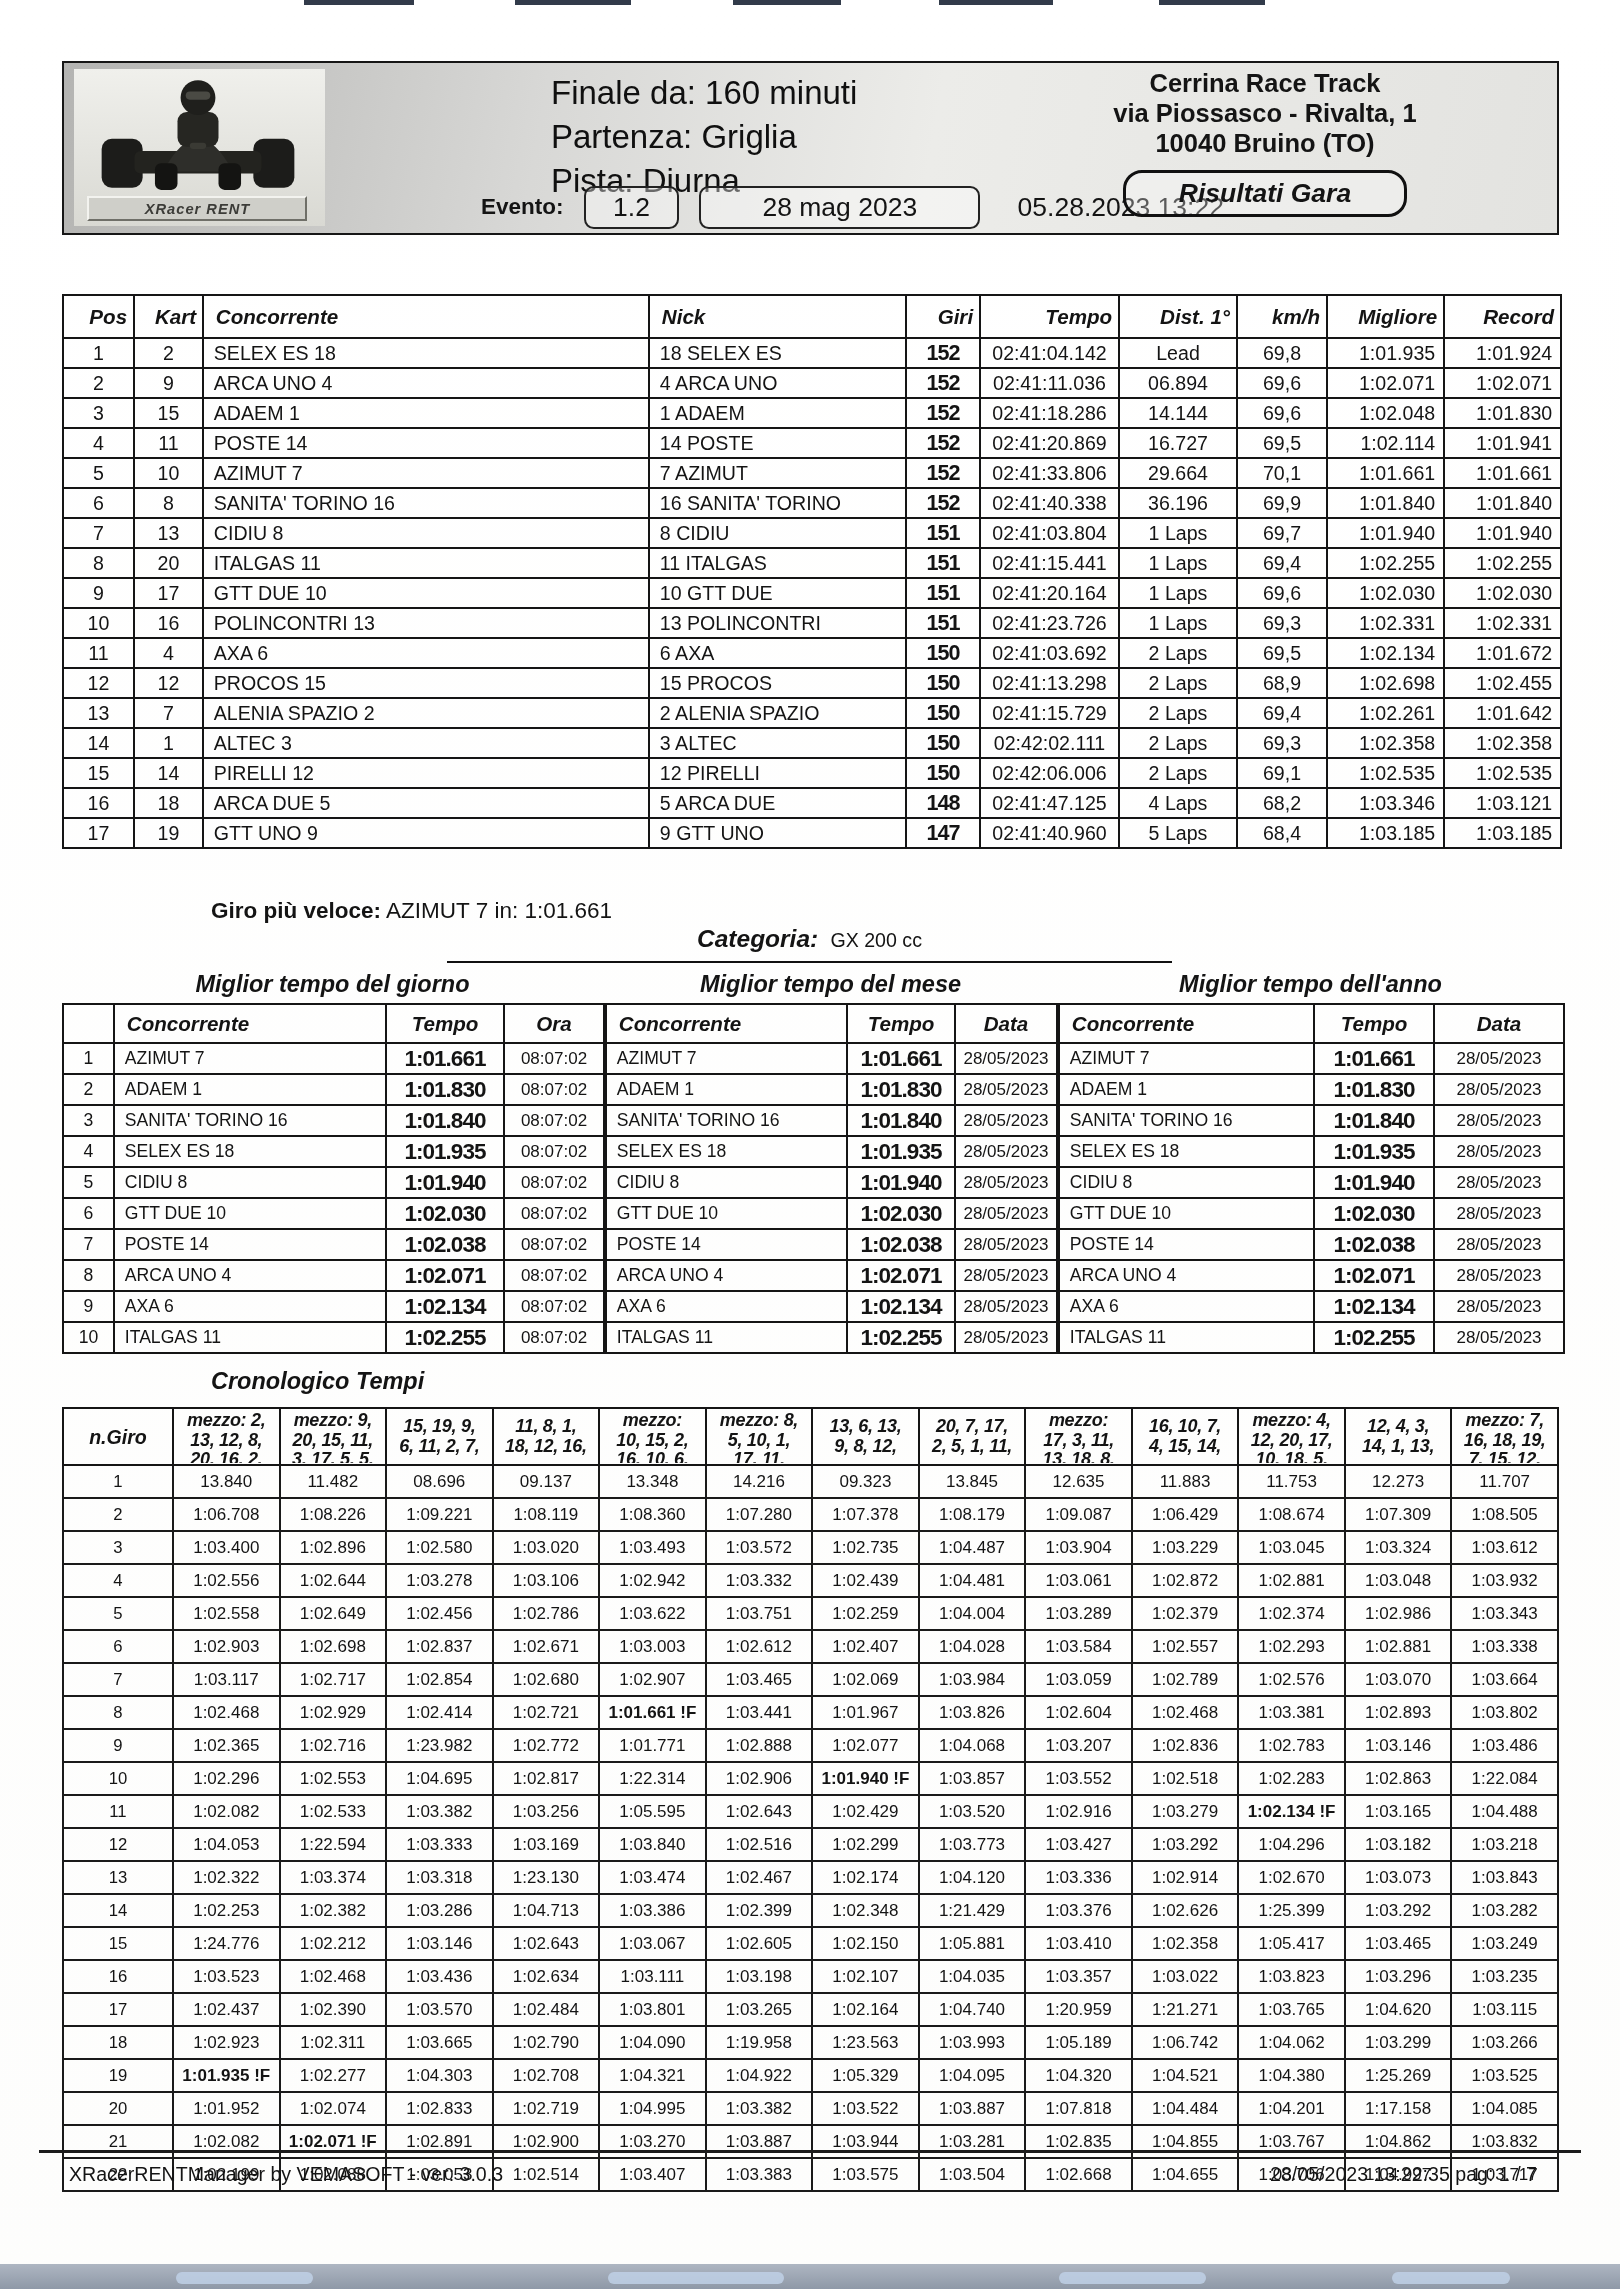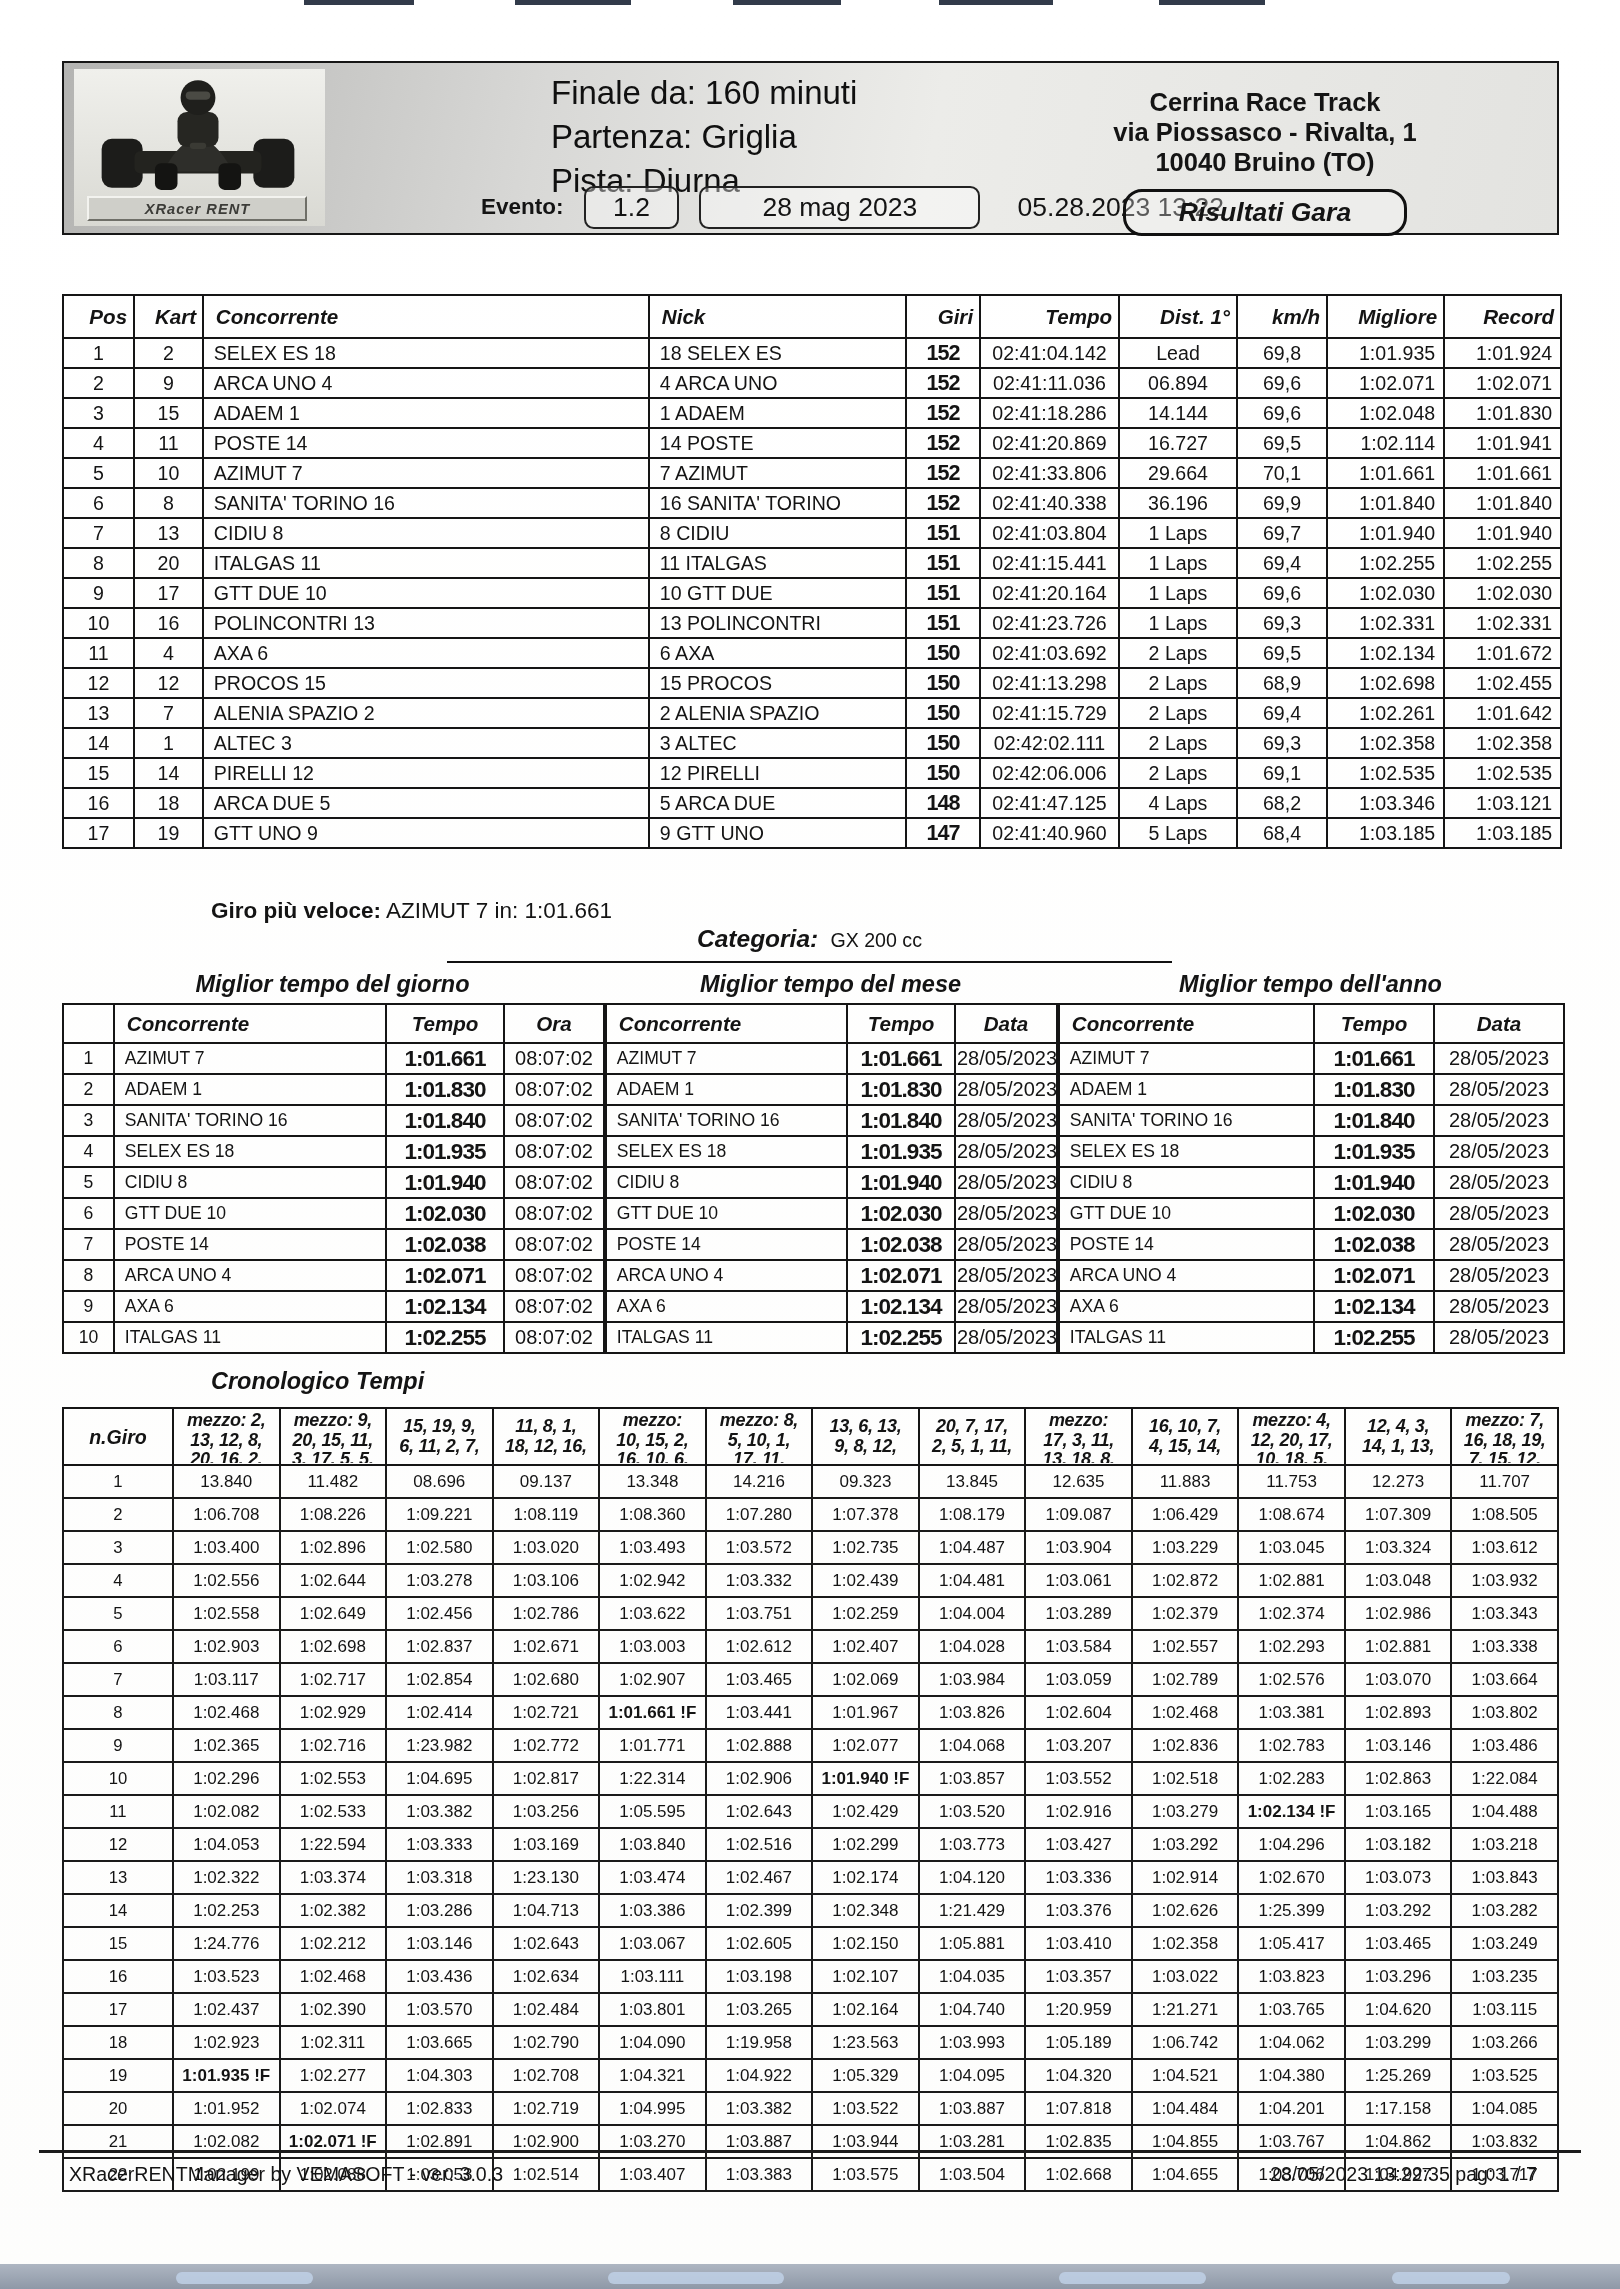--- a/index.html
+++ b/index.html
@@ -24,21 +24,21 @@
     background:#cfcfc9;border:2px solid;border-color:#f3f3ef #6f6f68 #6f6f68 #f3f3ef;
     font:bold italic 14.7px/23.5px "Liberation Sans",sans-serif;color:#3c3c38;
     text-align:center;letter-spacing:1px;box-sizing:border-box;}
   .race-info{position:absolute;left:487px;top:7.8px;font-size:33px;line-height:44px;color:#101010;}
   .evento-row{position:absolute;left:417px;top:123px;white-space:nowrap;}
   .evento-label{font-weight:bold;font-size:22.5px;vertical-align:middle;}
   .evento-box{display:inline-block;margin-left:15.7px;border:2.5px solid #222;border-radius:9.8px;
     padding:3.9px 27.4px;font-size:26.5px;background:rgba(255,255,255,.38);vertical-align:middle;}
   .evento-box.date{padding:3.9px 61px;}
   .print-dt{margin-left:33px;font-size:26.5px;vertical-align:middle;}
-  .track-block{position:absolute;left:956px;top:24px;width:490px;text-align:center;}
+  .track-block{position:absolute;left:956px;top:5px;width:490px;text-align:center;}
   .track-name,.track-addr{font-weight:bold;font-size:25.5px;line-height:30px;}
   .results-badge{display:inline-block;margin-top:11.8px;border:3.4px solid #111;border-radius:19px;
     padding:4.9px 53px;font:bold italic 26.5px "Liberation Sans",sans-serif;background:rgba(255,255,255,.3);}
 
   
   .results-wrap{position:absolute;left:62px;top:294px;}
   table{border-collapse:collapse;table-layout:fixed;}
   .results{width:1497px;border:2.9px solid #151515;}
   .results th{border:2px solid #151515;height:43px;font:bold italic 20.6px "Liberation Sans",sans-serif;
     text-align:right;padding:0 5.9px;box-sizing:border-box;}
@@ -62,21 +62,21 @@
   .best-col .btitle{font:bold italic 23.5px "Liberation Sans",sans-serif;text-align:center;
     height:33px;line-height:29px;}
   .best{border:2.9px solid #151515;}
   .best th{border:2px solid #151515;height:39px;font:bold italic 20.6px "Liberation Sans",sans-serif;
     text-align:center;box-sizing:border-box;}
   .best th.hl{text-align:left;padding-left:11.8px;}
   .best td{border:2px solid #151515;height:31px;box-sizing:border-box;white-space:nowrap;overflow:hidden;}
   .best td.bn{text-align:center;font-size:17.6px;}
   .best td.bc{text-align:left;padding-left:9.8px;font-size:17.6px;}
   .best td.bt{text-align:center;font-weight:bold;font-size:22.5px;letter-spacing:-1px;}
-  .best td.bo{text-align:center;font-size:20px;}
+  .best td.bo{text-align:center;font-size:17px;}
   .w-day{width:541px;} .w-month{width:451px;} .w-year{width:505px;}
 
   
   .chrono-title{position:absolute;left:211px;top:1368px;font:bold italic 23.5px "Liberation Sans",sans-serif;}
   .chrono-wrap{position:absolute;left:62px;top:1407px;}
   .chrono{width:1497px;border:2.9px solid #151515;}
   .chrono th{border:2px solid #151515;vertical-align:top;padding:2px 1px 0;box-sizing:border-box;height:57px;}
   .chrono th.giro-h{font:bold italic 19.6px "Liberation Sans",sans-serif;vertical-align:middle;text-align:center;}
   .chrono .clip{height:52px;overflow:hidden;white-space:pre-line;text-align:center;
     font:bold italic 18px/19.6px "Liberation Sans",sans-serif;letter-spacing:-0.3px;}

